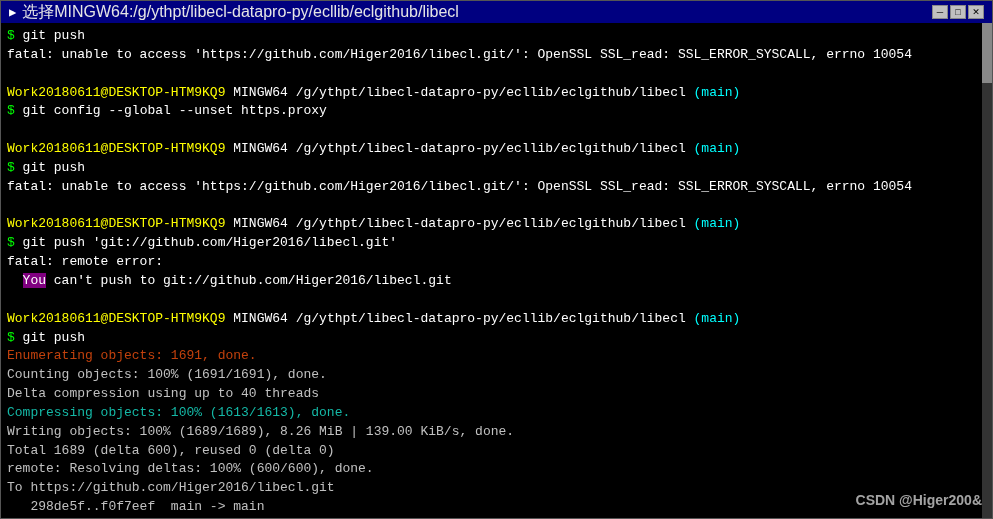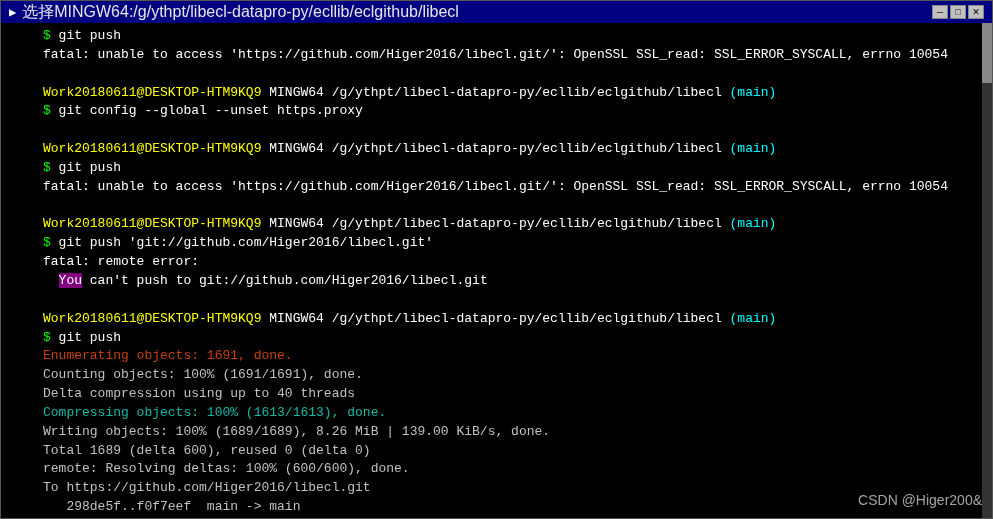--- a/index.html
+++ b/index.html
@@ -61,30 +61,30 @@
     .terminal {
       flex: 1;
       background: #000;
       padding: 4px 6px;
       overflow: hidden;
       position: relative;
     }
     .line {
       line-height: 1.45;
       white-space: pre;
-      margin-left: 36px;
     }
     .watermark {
       position: absolute;
       bottom: 10px;
       right: 10px;
       color: #c0c0c0;
       font-size: 14px;
       font-family: Arial, sans-serif;
       opacity: 0.85;
+      font-weight: bold;
     }
     .scrollbar {
       position: absolute;
       right: 0;
       top: 0;
       bottom: 0;
       width: 10px;
       background: #333;
     }
     .scrollbar-thumb {

